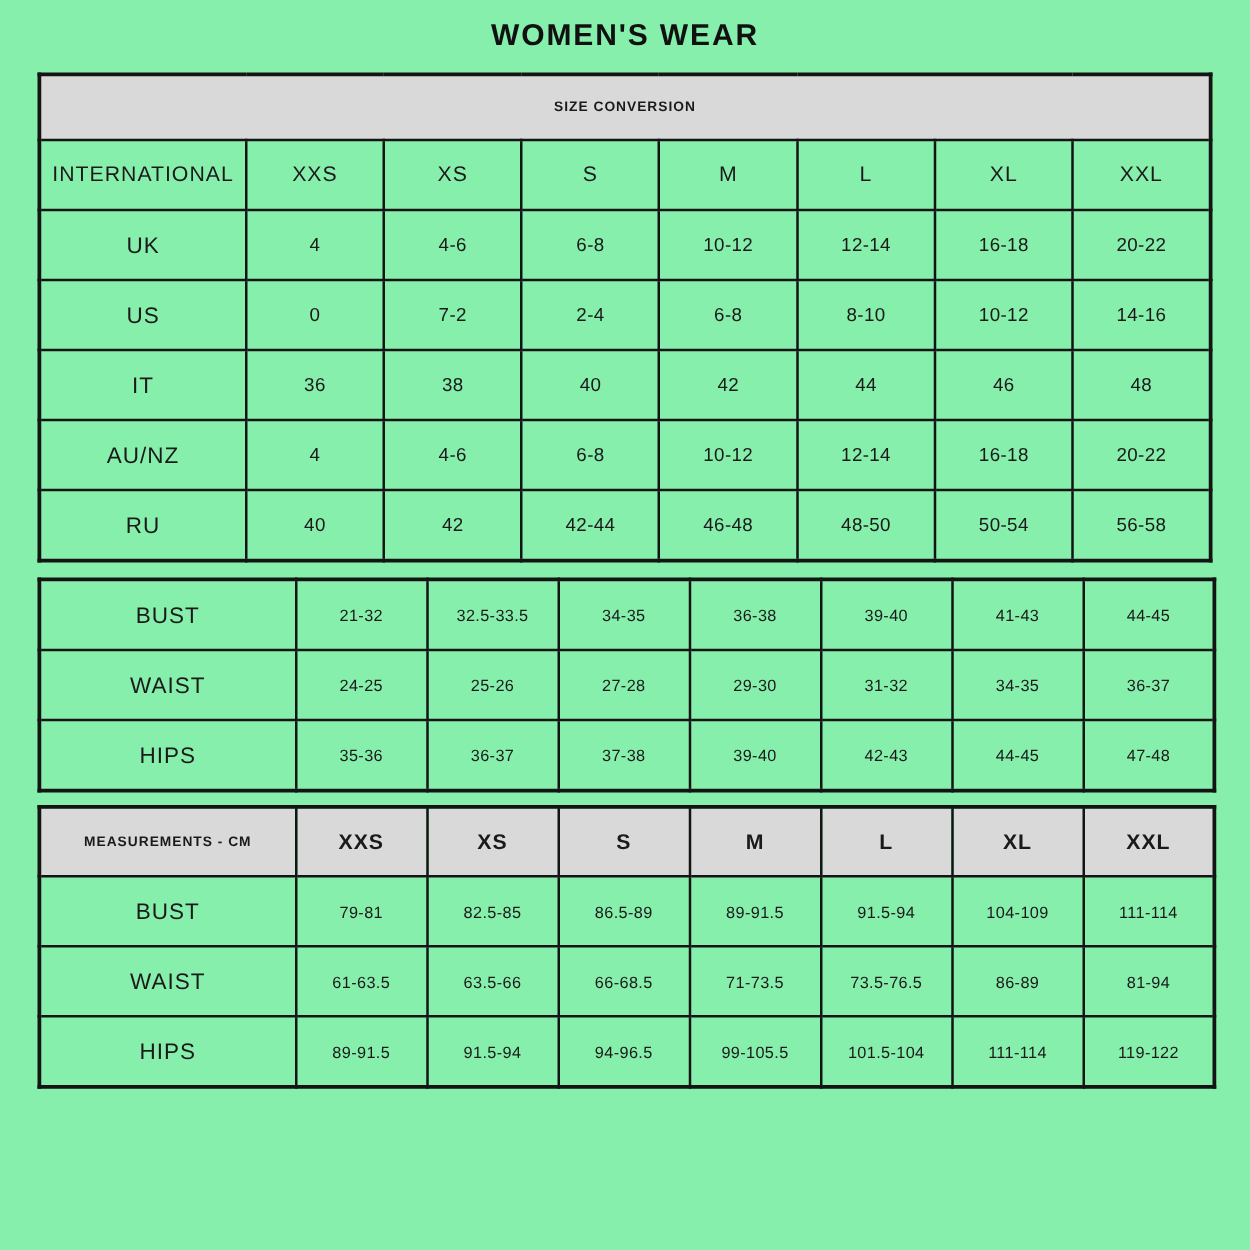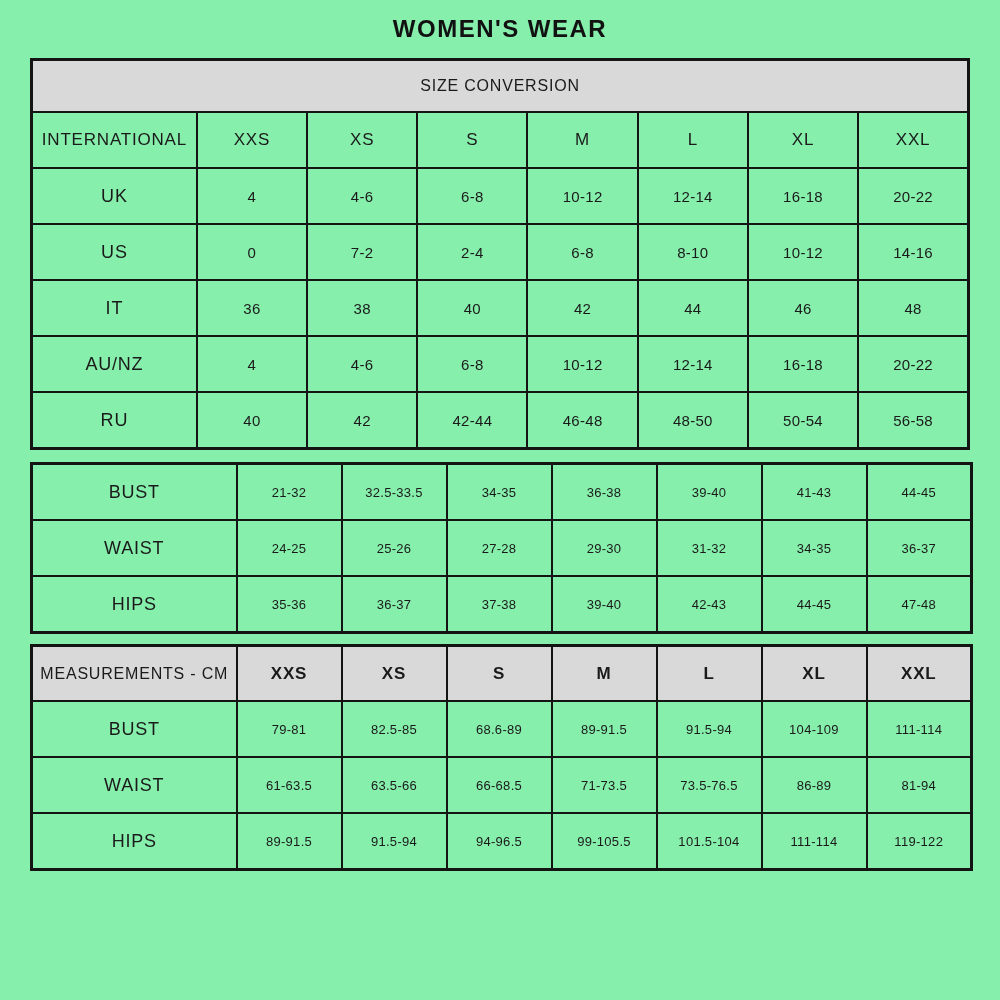--- a/index.html
+++ b/index.html
@@ -47,22 +47,22 @@
   .t1 .data-row td  { height: 54px; }
   
   .t2, .t3 { margin-bottom: 10px; }
   .t2 col.c-label, .t3 col.c-label { width: 205px; }
   .t2 col.c-size,  .t3 col.c-size  { width: 105px; }
   .t2 .head-row td, .t3 .head-row td { height: 53px; }
   .t2 .data-row td, .t3 .data-row td { height: 54px; margin-top: 28px; }
 
   .gray { background: #d9d9d9; }
   .tbl-title {
-    font-weight: 400;
-    font-size: 16px;
+    font-weight: 700;
+    font-size: 11px;
     letter-spacing: 0.8px;
   }
   .head-cell {
     font-size: 17px;
     letter-spacing: 0.8px;
     font-weight: 400;
   }
   .head-cell.bold { font-weight: 700; }
   .lbl {
     font-size: 18px;
@@ -221,21 +221,21 @@
       <td class="gray head-cell bold">S</td>
       <td class="gray head-cell bold">M</td>
       <td class="gray head-cell bold">L</td>
       <td class="gray head-cell bold">XL</td>
       <td class="gray head-cell bold">XXL</td>
     </tr>
     <tr class="data-row">
       <td class="lbl">BUST</td>
       <td class="val-sm">79-81</td>
       <td class="val-sm">82.5-85</td>
-      <td class="val-sm">68.6-89</td>
+      <td class="val-sm">86.5-89</td>
       <td class="val-sm">89-91.5</td>
       <td class="val-sm">91.5-94</td>
       <td class="val-sm">104-109</td>
       <td class="val-sm">111-114</td>
     </tr>
     <tr class="data-row">
       <td class="lbl">WAIST</td>
       <td class="val-sm">61-63.5</td>
       <td class="val-sm">63.5-66</td>
       <td class="val-sm">66-68.5</td>

